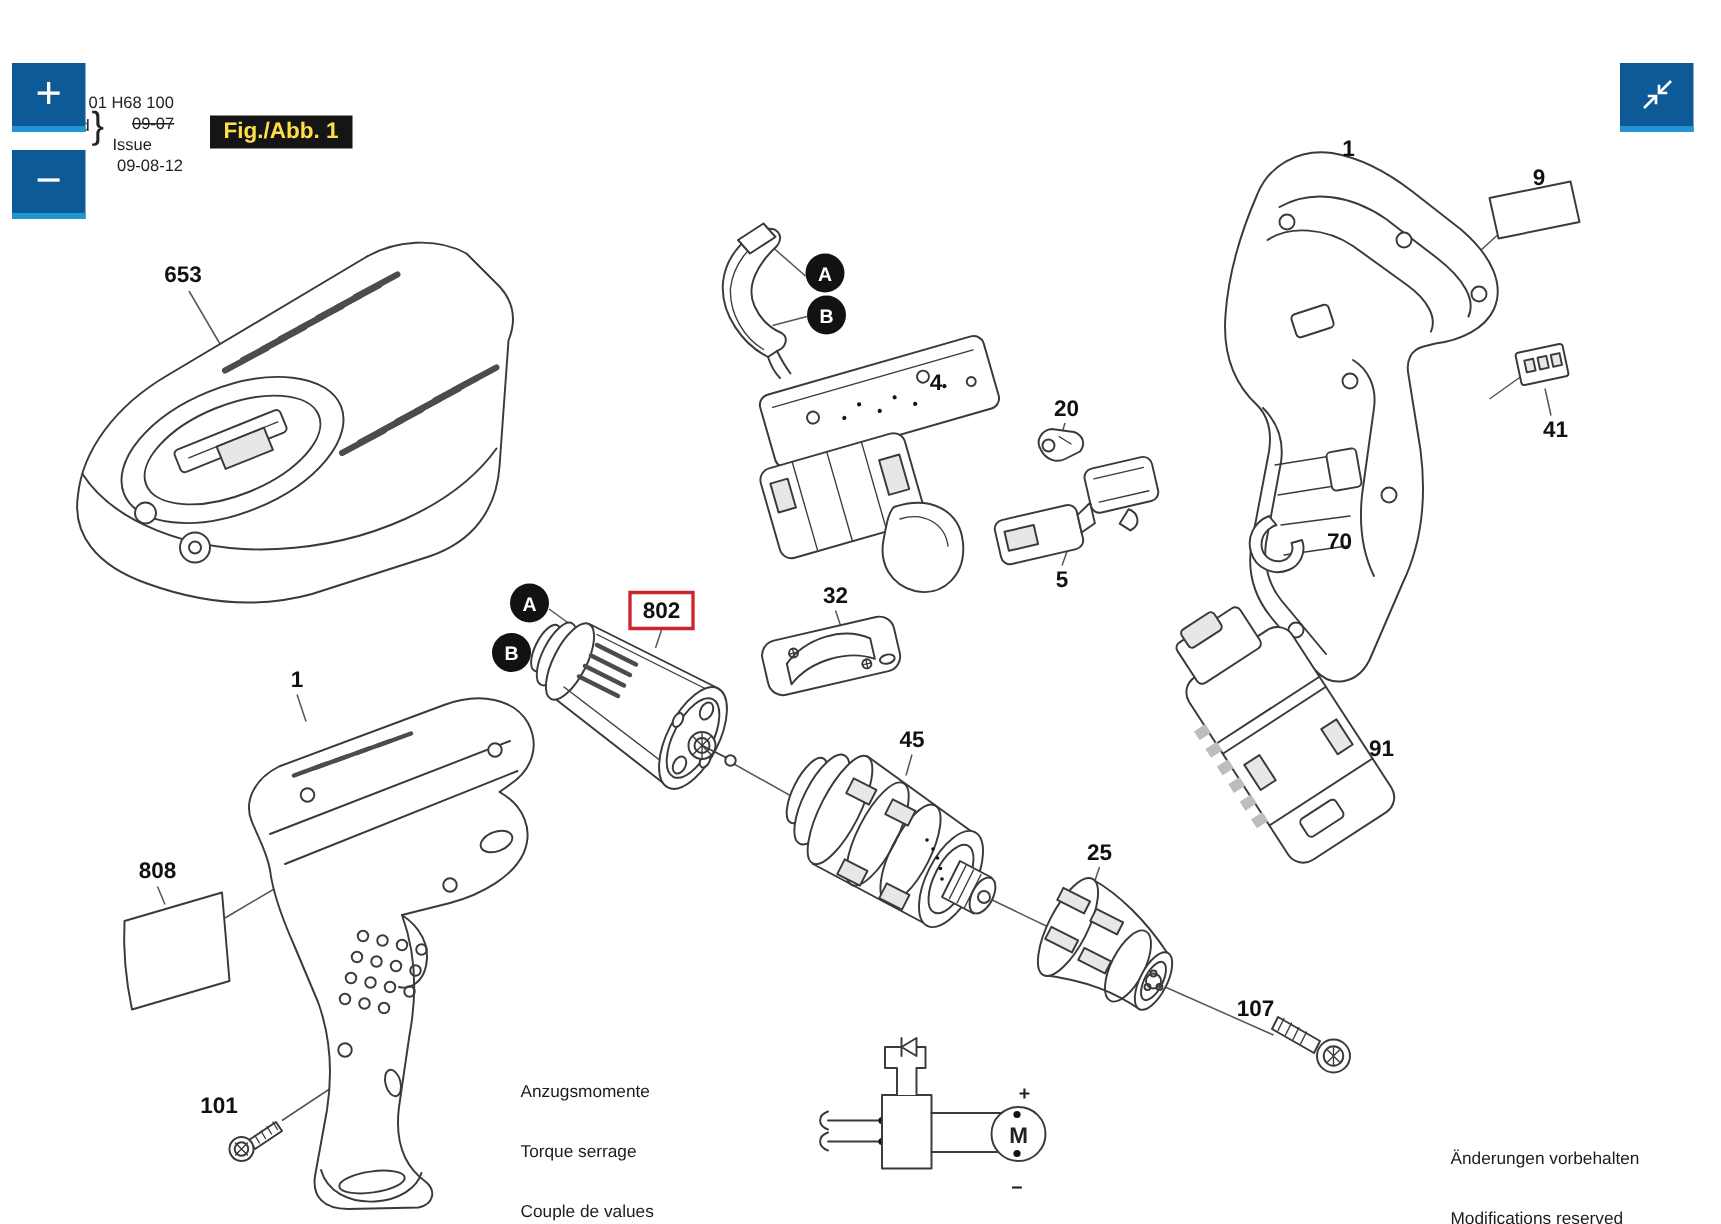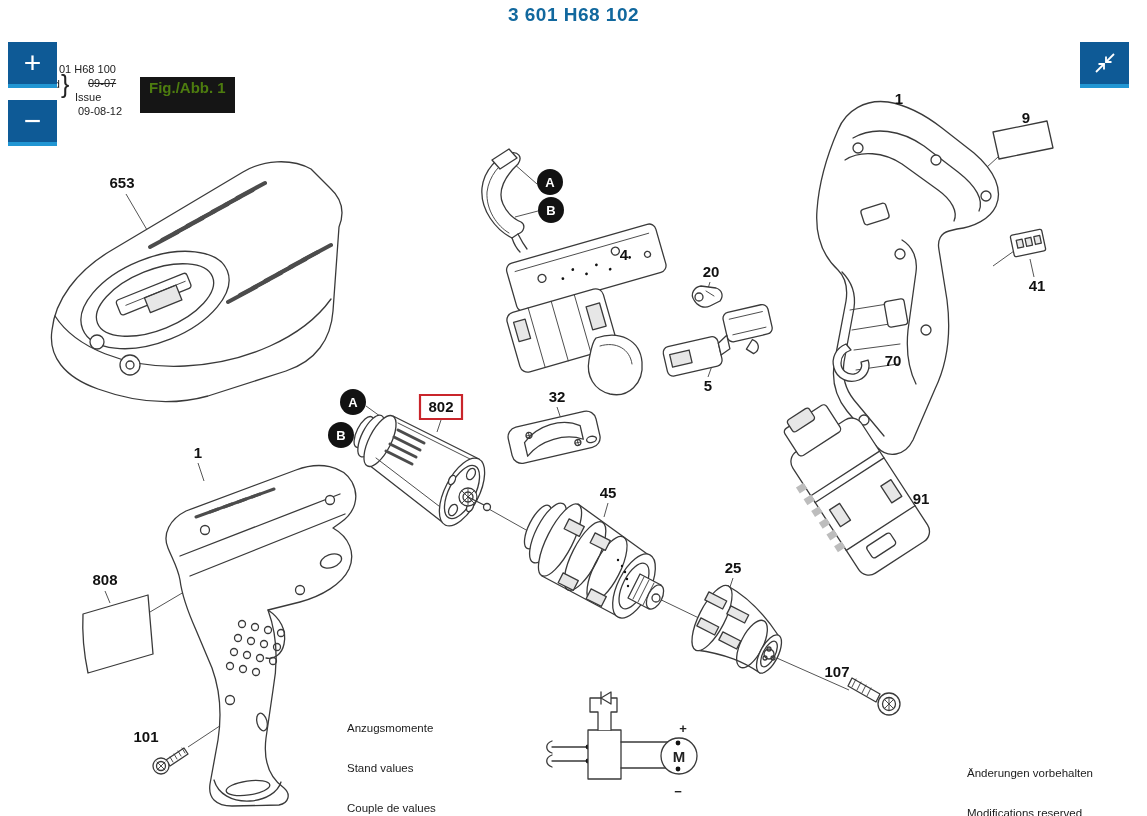--- a/index.html
+++ b/index.html
@@ -6,22 +6,22 @@
   .page{position:relative;width:1147px;height:816px;background:#fff;overflow:hidden;
         font-family:"Liberation Sans","DejaVu Sans",sans-serif;color:#1a1a1a;}
   .title{position:absolute;top:4px;left:0;width:1147px;text-align:center;
          font-size:19px;font-weight:bold;letter-spacing:0.5px;}
   .btn{position:absolute;width:49px;height:42px;background:#0e5a96;border-bottom:4px solid #2196d3;
        display:flex;align-items:center;justify-content:center;color:#fff;cursor:pointer;}
   .btn span{font-size:30px;font-weight:200;line-height:1;}
   .hdr{position:absolute;font-size:11px;color:#222;white-space:nowrap;}
   .strike{text-decoration:line-through;}
   .brace{font-size:25px;font-weight:300;}
-  .figbadge{position:absolute;left:140px;top:77px;background:#151515;color:#4d7c0f;
-            font-size:15px;font-weight:bold;padding:2px 9px 17px 9px;}
+  .figbadge{position:absolute;left:140px;top:77px;background:#151515;color:#fde047;
+            font-size:15px;font-weight:bold;padding:2px 9px 3px 9px;}
   .txtblock{position:absolute;font-size:11.5px;line-height:13.2px;color:#1c1c1c;white-space:pre;}
   svg{position:absolute;left:0;top:0;}
   svg *{vector-effect:non-scaling-stroke;}
   .ln{stroke:#3a3a3a;stroke-width:1.3;fill:none;stroke-linejoin:round;stroke-linecap:round;}
   .fw{fill:#ffffff;}
   .fg{fill:#e7e7e7;}
   .fd{fill:#bdbdbd;}
   .thin{stroke-width:0.9;}
   .slat{stroke:#4c4c4c;stroke-width:4;stroke-linecap:round;}
   .slat2{stroke:#4c4c4c;stroke-width:3;stroke-linecap:round;}
@@ -31,21 +31,20 @@
   .clbl{font-size:15px;font-weight:bold;fill:#222;text-anchor:middle;}
   .slbl{font-size:13px;font-weight:bold;fill:#222;text-anchor:middle;}
   .redbox{fill:#fff;stroke:#c9252b;stroke-width:2.2;}
   .mark{fill:#121212;stroke:none;}
 </style>
 </head>
 <body>
 
 <div class="page">
 
-  <div class="title" style="color:#11689e;">3 601 H68 102</div>
 
   <div class="hdr" style="left:59px;top:63px;">01 H68 100</div>
   <div class="hdr" style="left:31px;top:78px;">Stand</div>
   <div class="hdr" style="left:35px;top:91px;margin-left:40px;">Issue</div>
   <div class="hdr brace" style="left:61px;top:70px;">}</div>
   <div class="hdr strike" style="left:88px;top:77px;">09-07</div>
   <div class="hdr" style="left:78px;top:105px;">09-08-12</div>
   <div class="figbadge">Fig./Abb. 1</div>
 
   <div class="btn" style="left:8px;top:42px;">
@@ -427,21 +426,21 @@
     <text class="plbl" x="921" y="504">91</text>
     <text class="plbl" x="733" y="573">25</text>
     <text class="plbl" x="837" y="677">107</text>
     <text class="plbl" x="198" y="458">1</text>
     <text class="plbl" x="105" y="585">808</text>
     <text class="plbl" x="146" y="742">101</text>
   </svg>
 
   <div class="txtblock" style="left:347px;top:696px;">
     <div>Anzugsmomente</div>
-    <div>Stand values</div>
+    <div>Torque serrage</div>
     <div>Couple de values</div>
     
     
     
   </div>
 
   <div class="txtblock" style="left:967px;top:741px;">
     <div>Änderungen vorbehalten</div>
     <div>Modifications reserved</div>
     

